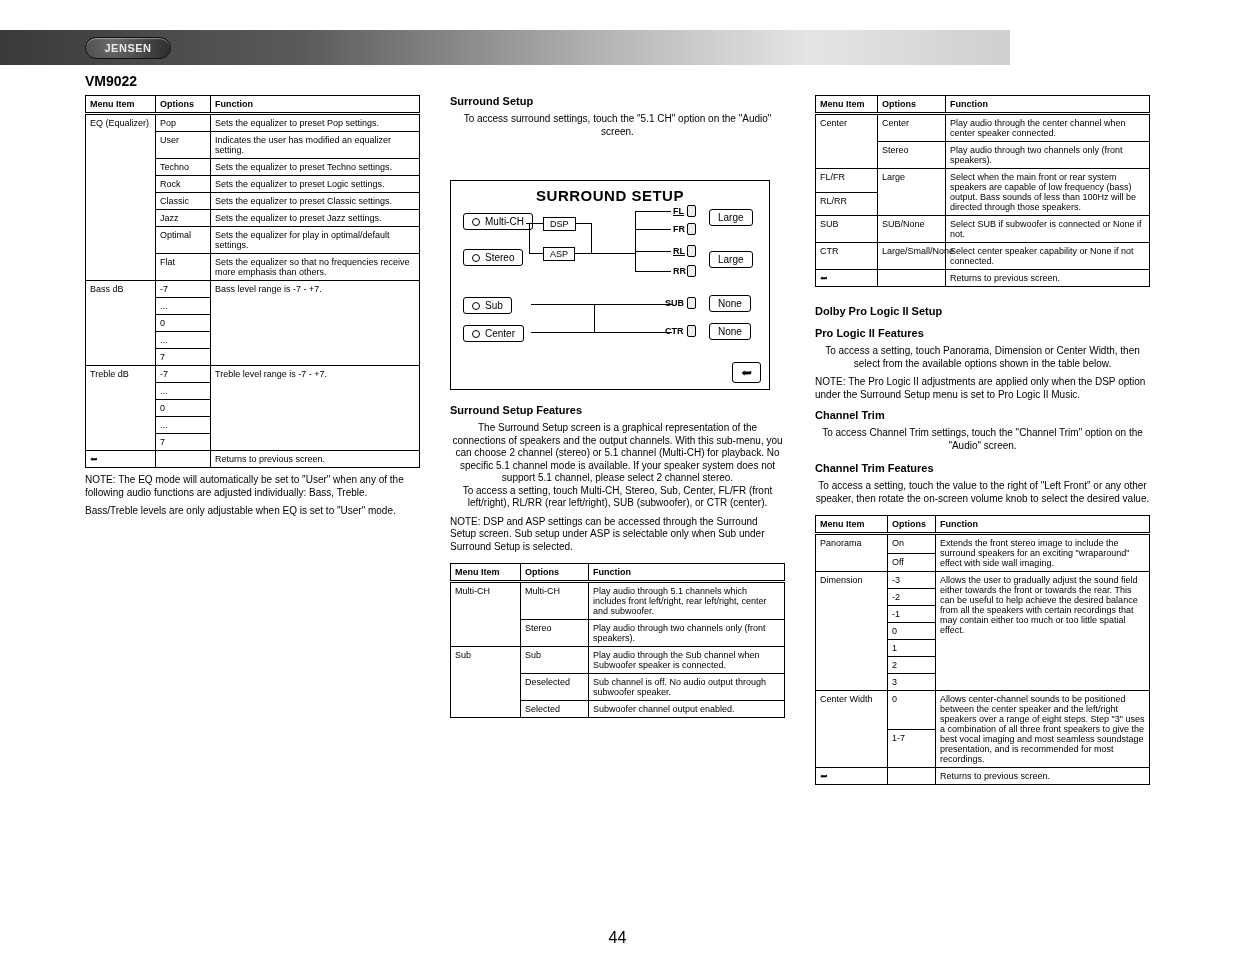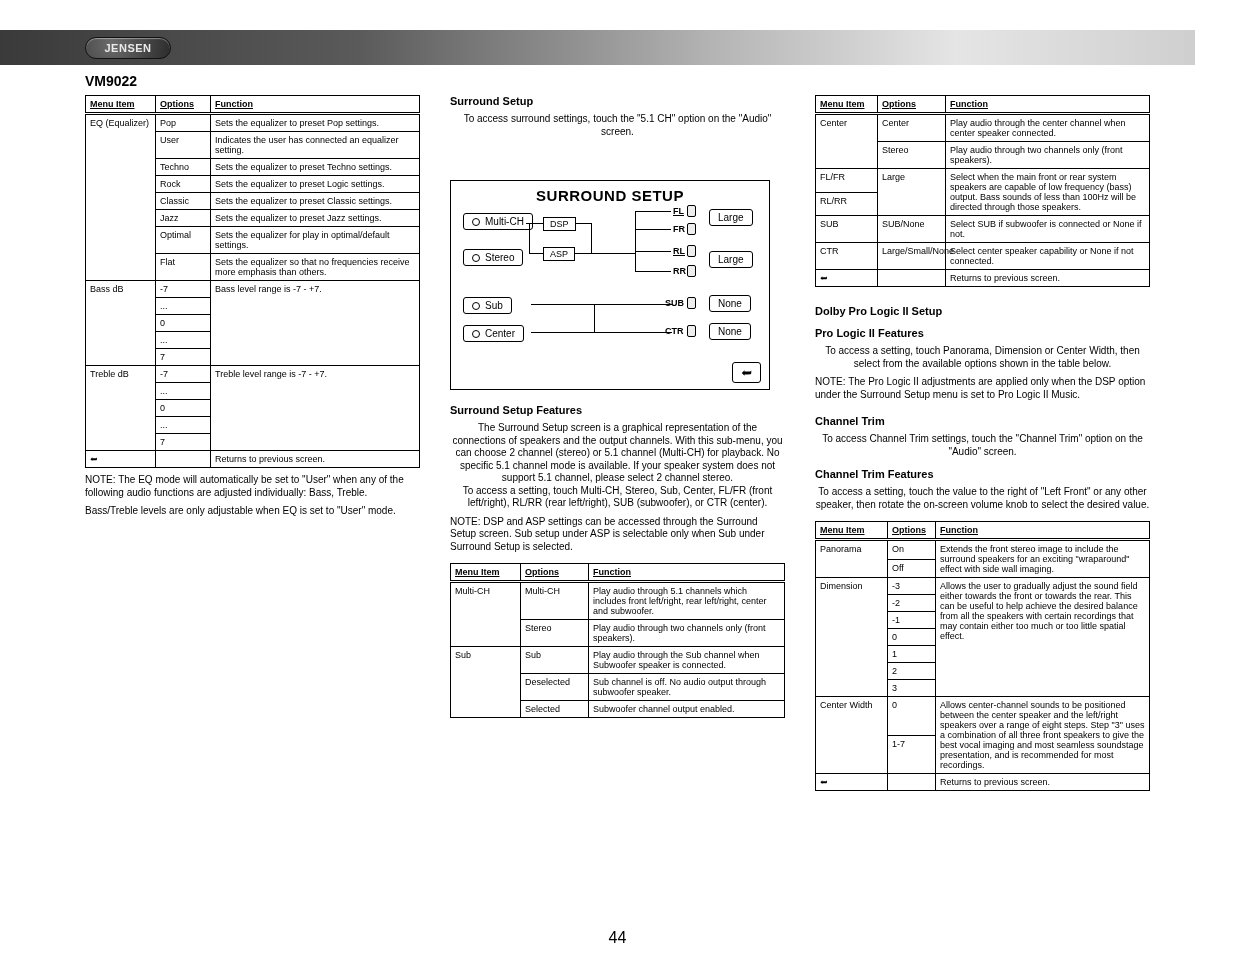--- a/index.html
+++ b/index.html
@@ -1,20 +1,20 @@
 <!DOCTYPE html>
 <html><head>
 <meta charset="utf-8">
 <style>
   * { box-sizing: border-box; margin: 0; padding: 0; }
   html, body { width: 1235px; height: 954px; font-family: Arial, Helvetica, sans-serif; background: #fff; }
   .page { position: relative; width: 1235px; height: 954px; }
 
   .header-band {
-    position: absolute; top: 30px; left: 0; width: 1195px; height: 35px;
+    position: absolute; top: 30px; left: 0; width: 1010px; height: 35px;
     background: linear-gradient(to right, #3a3a3a 0%, #5a5a5a 30%, #b5b5b5 60%, #e5e5e5 80%, #cfcfcf 100%);
     display: flex; align-items: center;
   }
   .jensen-badge {
     margin-left: 85px; width: 86px; height: 22px; border-radius: 11px;
     background: radial-gradient(circle at 30% 30%, #6b6b6b, #2c2c2c);
     display: flex; align-items: center; justify-content: center;
     border: 1px solid #111; box-shadow: inset 0 1px 1px rgba(255,255,255,.4);
     font-weight: bold; font-size: 11px; letter-spacing: 0.5px; color: #eaeaea;
   }
@@ -22,21 +22,21 @@
   .model { position: absolute; top: 73px; left: 85px; font-weight: bold; font-size: 14px; }
   .footer-page { position: absolute; bottom: 7px; left: 50%; transform: translateX(-50%); font-size: 16px; }
 
   .sect-title { font-weight: bold; font-size: 11px; margin-bottom: 6px; }
   .sect-sub   { font-size: 10px; line-height: 1.25; text-align: center; }
   .note       { font-size: 10px; line-height: 1.25; margin-top: 6px; }
 
   
   table.tbl { border-collapse: collapse; width: 100%; font-size: 9px; table-layout: fixed; }
   table.tbl th, table.tbl td { border: 1px solid #000; padding: 3px 4px; vertical-align: top; text-align: left; }
-  table.tbl th { font-weight: bold; background: #fff; text-decoration: underline; }
+  table.tbl th { font-weight: bold; background: #fff; }
   .double-line { border-top: 3px double #000 !important; }
   .center { text-align: center; }
 
   .back-glyph { display:inline-block; transform: scaleX(-1); }
 
   
   .col1 { position: absolute; top: 95px; left: 85px;  width: 335px; }
   .col2 { position: absolute; top: 95px; left: 450px; width: 335px; }
   .col3 { position: absolute; top: 95px; left: 815px; width: 335px; }
 
@@ -80,21 +80,21 @@
       </tr>
     </thead>
     <tbody>
       <tr>
             <td rowspan="8" class="double-line">EQ (Equalizer)</td>
           <td class="double-line">Pop</td>
           <td class="double-line">Sets the equalizer to preset Pop settings.</td>
           </tr>
       <tr>
             <td>User</td>
-            <td>Indicates the user has connected an equalizer setting.</td>
+            <td>Indicates the user has modified an equalizer setting.</td>
           </tr>
       <tr>
             <td>Techno</td>
             <td>Sets the equalizer to preset Techno settings.</td>
           </tr>
       <tr>
             <td>Rock</td>
             <td>Sets the equalizer to preset Logic settings.</td>
           </tr>
       <tr>
@@ -322,21 +322,21 @@
             <td>Returns to previous screen.</td>
           </tr>
     </tbody>
   </table>
 
   <p class="sect-title" style="margin-top:18px;">Dolby Pro Logic II Setup</p>
   <p class="sect-title" style="margin-top:10px;">Pro Logic II Features</p>
   <p class="sect-sub">To access a setting, touch Panorama, Dimension or Center Width, then select from the available options shown in the table below.</p>
   <p class="note">NOTE: The Pro Logic II adjustments are applied only when the DSP option under the Surround Setup menu is set to Pro Logic II Music.</p>
 
-  <p class="sect-title" style="margin-top:14px;">Channel Trim</p>
+  <p class="sect-title" style="margin-top:8px;">Channel Trim</p>
   <p class="sect-sub">To access Channel Trim settings, touch the "Channel Trim" option on the "Audio" screen.</p>
   <p class="sect-title" style="margin-top:10px;">Channel Trim Features</p>
   <p class="sect-sub">To access a setting, touch the value to the right of "Left Front" or any other speaker, then rotate the on-screen volume knob to select the desired value.</p>
 
   <table class="tbl" style="margin-top:10px;">
     <colgroup>
           <col style="width:72px">
           <col style="width:48px">
           <col>
         </colgroup>

